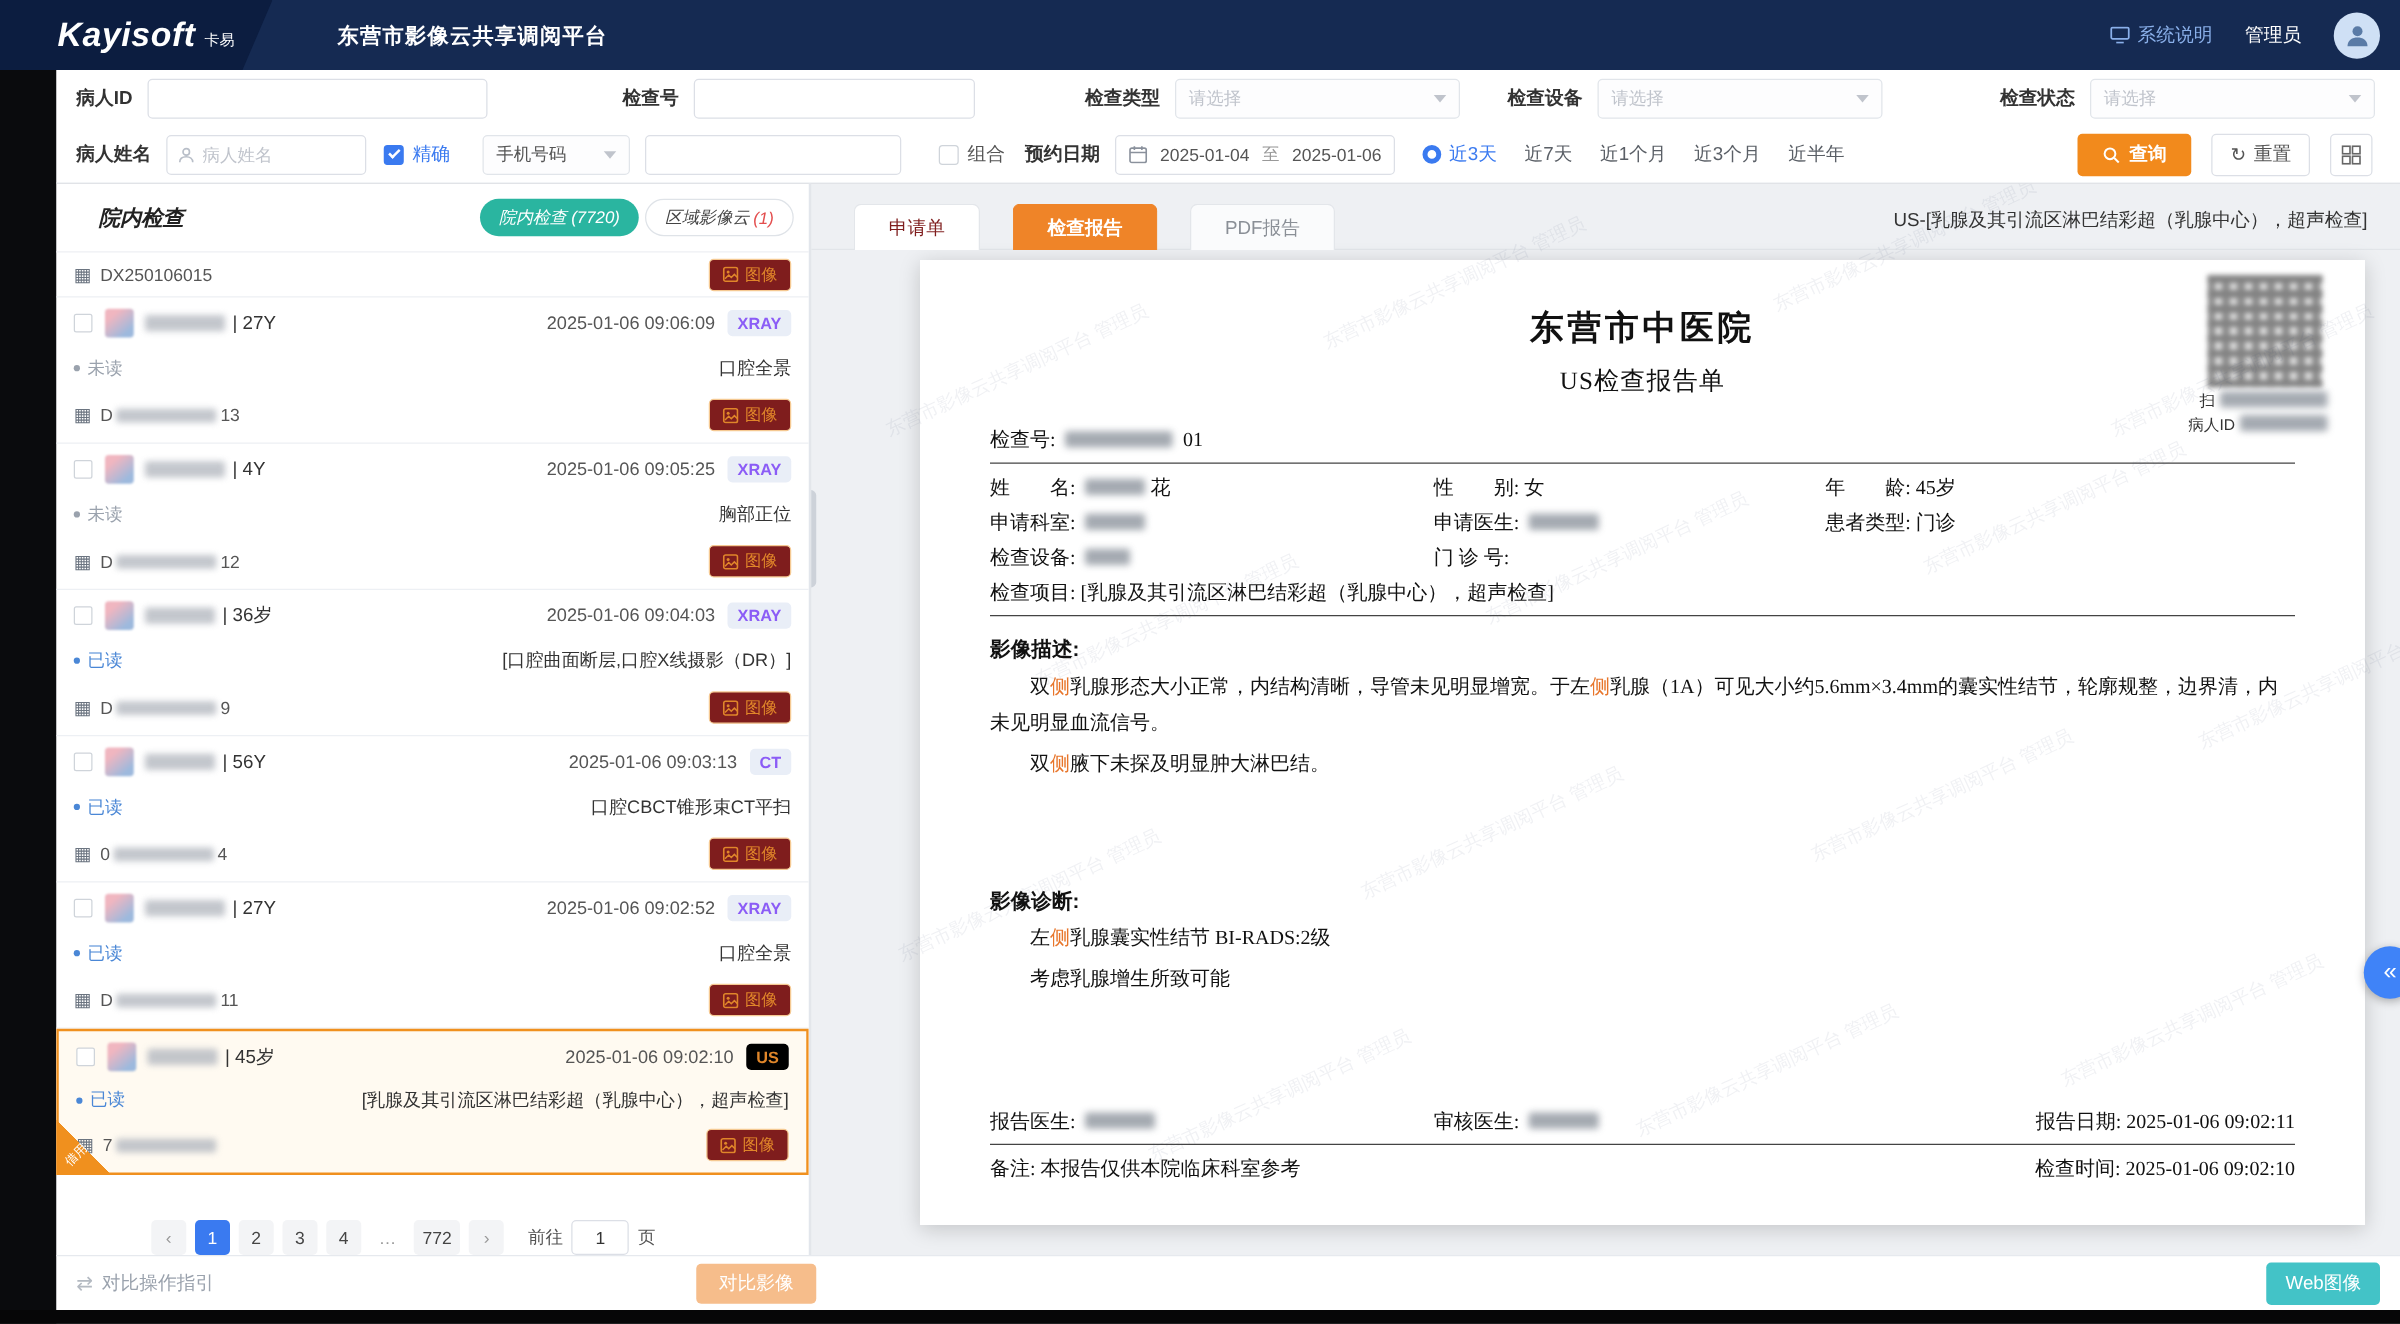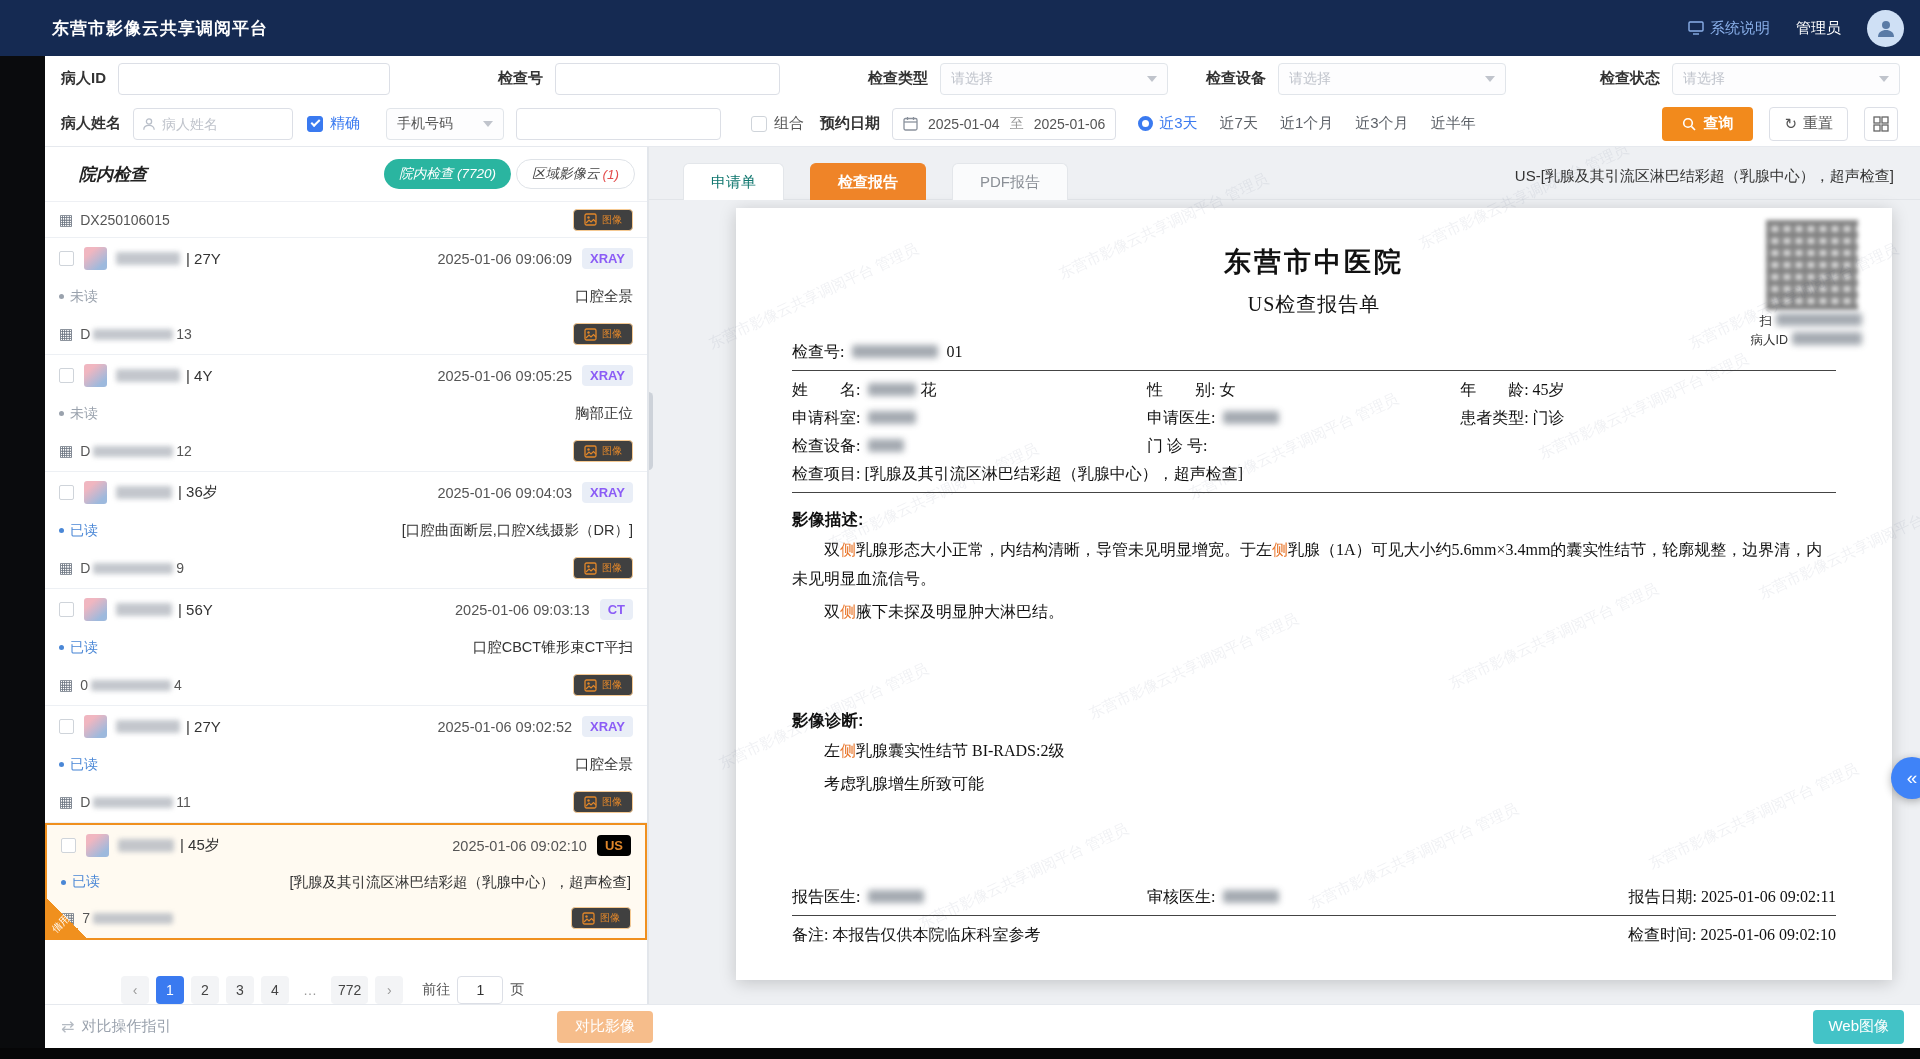--- a/index.html
+++ b/index.html
@@ -72,21 +72,21 @@
   .badge-blue { background:#e9eef7; color:#8b5cf6; }
   .badge-orange { background:#000000; color:#e0862a; }
   .status { font-size:14px; display:flex; align-items:center; gap:6px; }
   .status .dot { width:5px; height:5px; border-radius:50%; background:currentColor; display:inline-block; }
   .status.unread { color:#9aa2ad; }
   .status.read { color:#4a87d6; }
   .desc { margin-left:auto; color:#333; font-size:14.5px; text-align:right; }
   .gi { color:#6b7480; font-size:15px; margin-right:7px; }
   .idtxt { color:#555; font-size:14px; }
   .rds { height:11px; margin:0 3px; }
-  .img-btn { margin-left:auto; display:flex; align-items:center; gap:5px; color:#e0862a; border:1px solid #f5c992; background:#404040; border-radius:4px; padding:3px 10px; font-size:10px; cursor:pointer; font-family:inherit; }
+  .img-btn { margin-left:auto; display:flex; align-items:center; gap:5px; color:#e0862a; border:1px solid #f5c992; background:#7f1d1d; border-radius:4px; padding:3px 10px; font-size:13px; cursor:pointer; font-family:inherit; }
   .corner { position:absolute; left:-2px; bottom:-2px; width:44px; height:44px; background:linear-gradient(45deg,#f0901e 50%,transparent 50%); }
   .corner span { position:absolute; left:-4px; bottom:9px; width:40px; text-align:center; transform:rotate(-45deg); color:#fff; font-size:10px; }
   .lp-pagination { padding:13px 0 0 76px; display:flex; align-items:center; gap:7px; font-size:14px; color:#555; }
   .pg { min-width:28px; height:28px; border-radius:4px; background:#f3f4f6; display:flex; align-items:center; justify-content:center; color:#444; padding:0 7px; cursor:pointer; }
   .pg.active { background:#3a7af0; color:#fff; }
   .pg.arrow { color:#999; }
   .pg.dots { background:transparent; color:#999; }
   .goto-label { margin-left:12px; }
   .goto-input { width:46px; height:28px; border:1px solid #dcdfe6; border-radius:4px; text-align:center; font-size:14px; color:#333; font-family:inherit; }
 
@@ -94,21 +94,21 @@
   .footer { position:absolute; left:45px; right:0; bottom:11px; height:44px; background:#fff; border-top:1px solid #e6e9ee; display:flex; align-items:center; padding:0 16px; z-index:5; }
   .guide { color:#9aa2ad; font-size:15px; display:flex; align-items:center; gap:7px; }
   .guide .gicon { color:#b4bac2; font-size:16px; }
   .btn-compare { position:absolute; left:512px; background:#f6bd8b; color:#fff; border:none; height:32px; padding:0 18px; border-radius:4px; font-size:15px; cursor:pointer; font-family:inherit; }
   .btn-web { margin-left:auto; background:#43c3c7; color:#fff; border:none; height:34px; padding:0 15px; border-radius:4px; font-size:15px; cursor:pointer; font-family:inherit; }
 
   
   .right-panel { position:absolute; left:648px; top:147px; right:0; bottom:55px; background:#eef0f3; border-left:1px solid #e3e6ea; overflow:hidden; }
   .rp-tabline { position:absolute; top:52px; left:0; right:0; border-top:1px solid #e2e5e9; }
   .rp-tabs { position:absolute; top:16px; left:34px; display:flex; gap:26px; z-index:2; }
-  .rtab { height:37px; padding:0 27px; display:flex; align-items:center; background:#fff; color:#0f766e; font-size:15px; border-radius:6px 6px 0 0; border:1px solid #e3e6ea; border-bottom:none; cursor:pointer; }
+  .rtab { height:37px; padding:0 27px; display:flex; align-items:center; background:#fff; color:#7f1d1d; font-size:15px; border-radius:6px 6px 0 0; border:1px solid #e3e6ea; border-bottom:none; cursor:pointer; }
   .rtab.active { background:#ef8428; color:#fff; border-color:#ef8428; font-weight:bold; }
   .rtab.pdf { color:#8a8f96; background:#fafbfc; }
   .current-exam { position:absolute; top:20px; right:26px; color:#333; font-size:15px; z-index:2; }
   .resize-handle { position:absolute; left:-5px; top:245px; width:9px; height:78px; background:#cdd2d9; border-radius:5px; z-index:6; cursor:col-resize; }
 
   
   .wms { position:absolute; inset:0; pointer-events:none; z-index:5; overflow:hidden; }
   .wm { position:absolute; transform:rotate(-25deg); font-size:15px; color:rgba(60,80,110,.08); white-space:nowrap; }
   .wm:nth-of-type(1){left:50px;top:140px} .wm:nth-of-type(2){left:400px;top:70px}
   .wm:nth-of-type(3){left:760px;top:40px} .wm:nth-of-type(4){left:1030px;top:140px}
@@ -143,20 +143,24 @@
   
   .float-btn { position:absolute; right:-13px; top:757px; width:42px; height:42px; border-radius:50%; background:#3f83f8; color:#fff;
     display:flex; align-items:center; justify-content:center; font-size:19px; z-index:9; box-shadow:0 2px 8px rgba(0,0,0,.3); cursor:pointer; }
 
   svg { display:block; }
 </style>
 </head>
 <body>
 
 <div class="header">
+  <div class="logo-area">
+    <span class="logo-main">Kayisoft</span>
+    <span class="logo-sub">卡易</span>
+  </div>
   <div class="header-title">东营市影像云共享调阅平台</div>
   <div class="header-right">
     <span class="help-link">
       <svg width="16" height="14" viewBox="0 0 16 14">
           <rect x="1" y="1" width="14" height="9" rx="1" fill="none" stroke="#8ab0ea" stroke-width="1.4"></rect>
           <line x1="5" y1="13" x2="11" y2="13" stroke="#8ab0ea" stroke-width="1.4"></line>
         </svg>
       <span>系统说明</span>
     </span>
     <span class="user-name">管理员</span>

